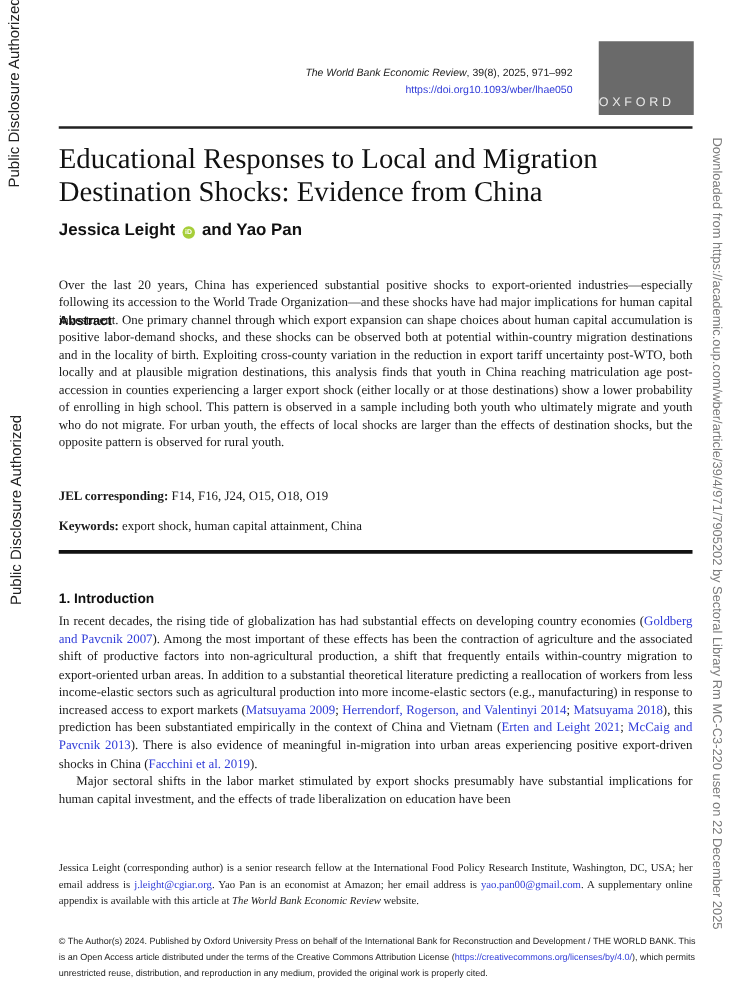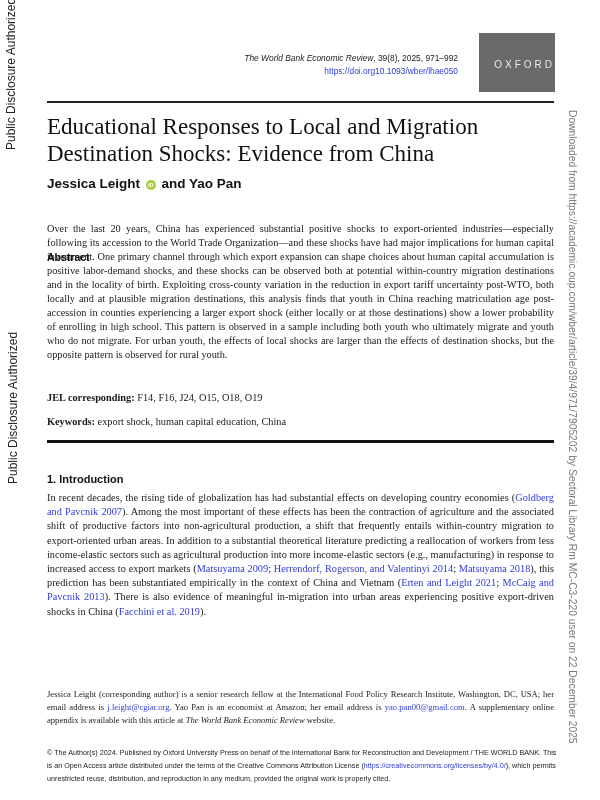--- a/index.html
+++ b/index.html
@@ -31,21 +31,21 @@
     font-size: 8.4px; line-height: 12.5px; color: #222;
   }
   .journal-meta .jname { font-style: italic; }
   .journal-meta a { color: #2f3bd8; }
 
   .oxford-logo {
     position: absolute; left: 479px; top: 33px; width: 76px; height: 59px;
     background: #6a6a6a; color: #e9e9e9;
     font-family: "Liberation Sans", "DejaVu Sans", sans-serif;
     font-size: 10px; letter-spacing: 3px; text-align: center;
-    display: flex; align-items: flex-end; justify-content: flex-end; padding-bottom: 22px; box-sizing: border-box;
+    display: flex; align-items: flex-end; justify-content: flex-start; padding-bottom: 4px; box-sizing: border-box;
   }
 
   .top-rule { position: absolute; left: 47px; top: 101px; width: 507px; height: 1.5px; background: #222; }
 
   .title {
     position: absolute; left: 47px; top: 113px; width: 510px;
     font-size: 23px; line-height: 27px; color: #111; margin: 0; font-weight: normal;
   }
   .authors {
     position: absolute; left: 47px; top: 176px;
@@ -119,24 +119,25 @@
 <div class="authors">
   <span>Jessica Leight</span>
   <span class="orcid">iD</span>
   <span>and Yao Pan</span>
 </div>
 
 <div class="abstract-head">Abstract</div>
 <p class="abstract-body">Over the last 20 years, China has experienced substantial positive shocks to export-oriented industries—especially following its accession to the World Trade Organization—and these shocks have had major implications for human capital investment. One primary channel through which export expansion can shape choices about human capital accumulation is positive labor-demand shocks, and these shocks can be observed both at potential within-country migration destinations and in the locality of birth. Exploiting cross-county variation in the reduction in export tariff uncertainty post-WTO, both locally and at plausible migration destinations, this analysis finds that youth in China reaching matriculation age post-accession in counties experiencing a larger export shock (either locally or at those destinations) show a lower probability of enrolling in high school. This pattern is observed in a sample including both youth who ultimately migrate and youth who do not migrate. For urban youth, the effects of local shocks are larger than the effects of destination shocks, but the opposite pattern is observed for rural youth.</p>
 
 <div class="jel"><b>JEL corresponding:</b><span> F14, F16, J24, O15, O18, O19</span></div>
-<div class="keywords"><b>Keywords:</b><span> export shock, human capital education, China</span></div>
+<div class="keywords"><b>Keywords:</b><span> export shock, human capital attainment, China</span></div>
 
 <div class="mid-rule"></div>
 
 <div class="intro-head">1.  Introduction</div>
 <div class="intro-body">
   <p><span>In recent decades, the rising tide of globalization has had substantial effects on developing country economies (</span><a>Goldberg and Pavcnik 2007</a><span>). Among the most important of these effects has been the contraction of agriculture and the associated shift of productive factors into non-agricultural production, a shift that frequently entails within-country migration to export-oriented urban areas. In addition to a substantial theoretical literature predicting a reallocation of workers from less income-elastic sectors such as agricultural production into more income-elastic sectors (e.g., manufacturing) in response to increased access to export markets (</span><a>Matsuyama 2009</a><span>; </span><a>Herrendorf, Rogerson, and Valentinyi 2014</a><span>; </span><a>Matsuyama 2018</a><span>), this prediction has been substantiated empirically in the context of China and Vietnam (</span><a>Erten and Leight 2021</a><span>; </span><a>McCaig and Pavcnik 2013</a><span>). There is also evidence of meaningful in-migration into urban areas experiencing positive export-driven shocks in China (</span><a>Facchini et al. 2019</a><span>).</span></p>
+  <p>Major sectoral shifts in the labor market stimulated by export shocks presumably have substantial implications for human capital investment, and the effects of trade liberalization on education have been</p>
 </div>
 
 <p class="footnote"><span>Jessica Leight (corresponding author) is a senior research fellow at the International Food Policy Research Institute, Washington, DC, USA; her email address is </span><a>j.leight@cgiar.org</a><span>. Yao Pan is an economist at Amazon; her email address is </span><a>yao.pan00@gmail.com</a><span>. A supplementary online appendix is available with this article at </span><i>The World Bank Economic Review</i><span> website.</span></p>
 
 <p class="copyright"><span>© The Author(s) 2024. Published by Oxford University Press on behalf of the International Bank for Reconstruction and Development / THE WORLD BANK. This is an Open Access article distributed under the terms of the Creative Commons Attribution License (</span><a>https://creativecommons.org/licenses/by/4.0/</a><span>), which permits unrestricted reuse, distribution, and reproduction in any medium, provided the original work is properly cited.</span></p>
 
 </body></html>

